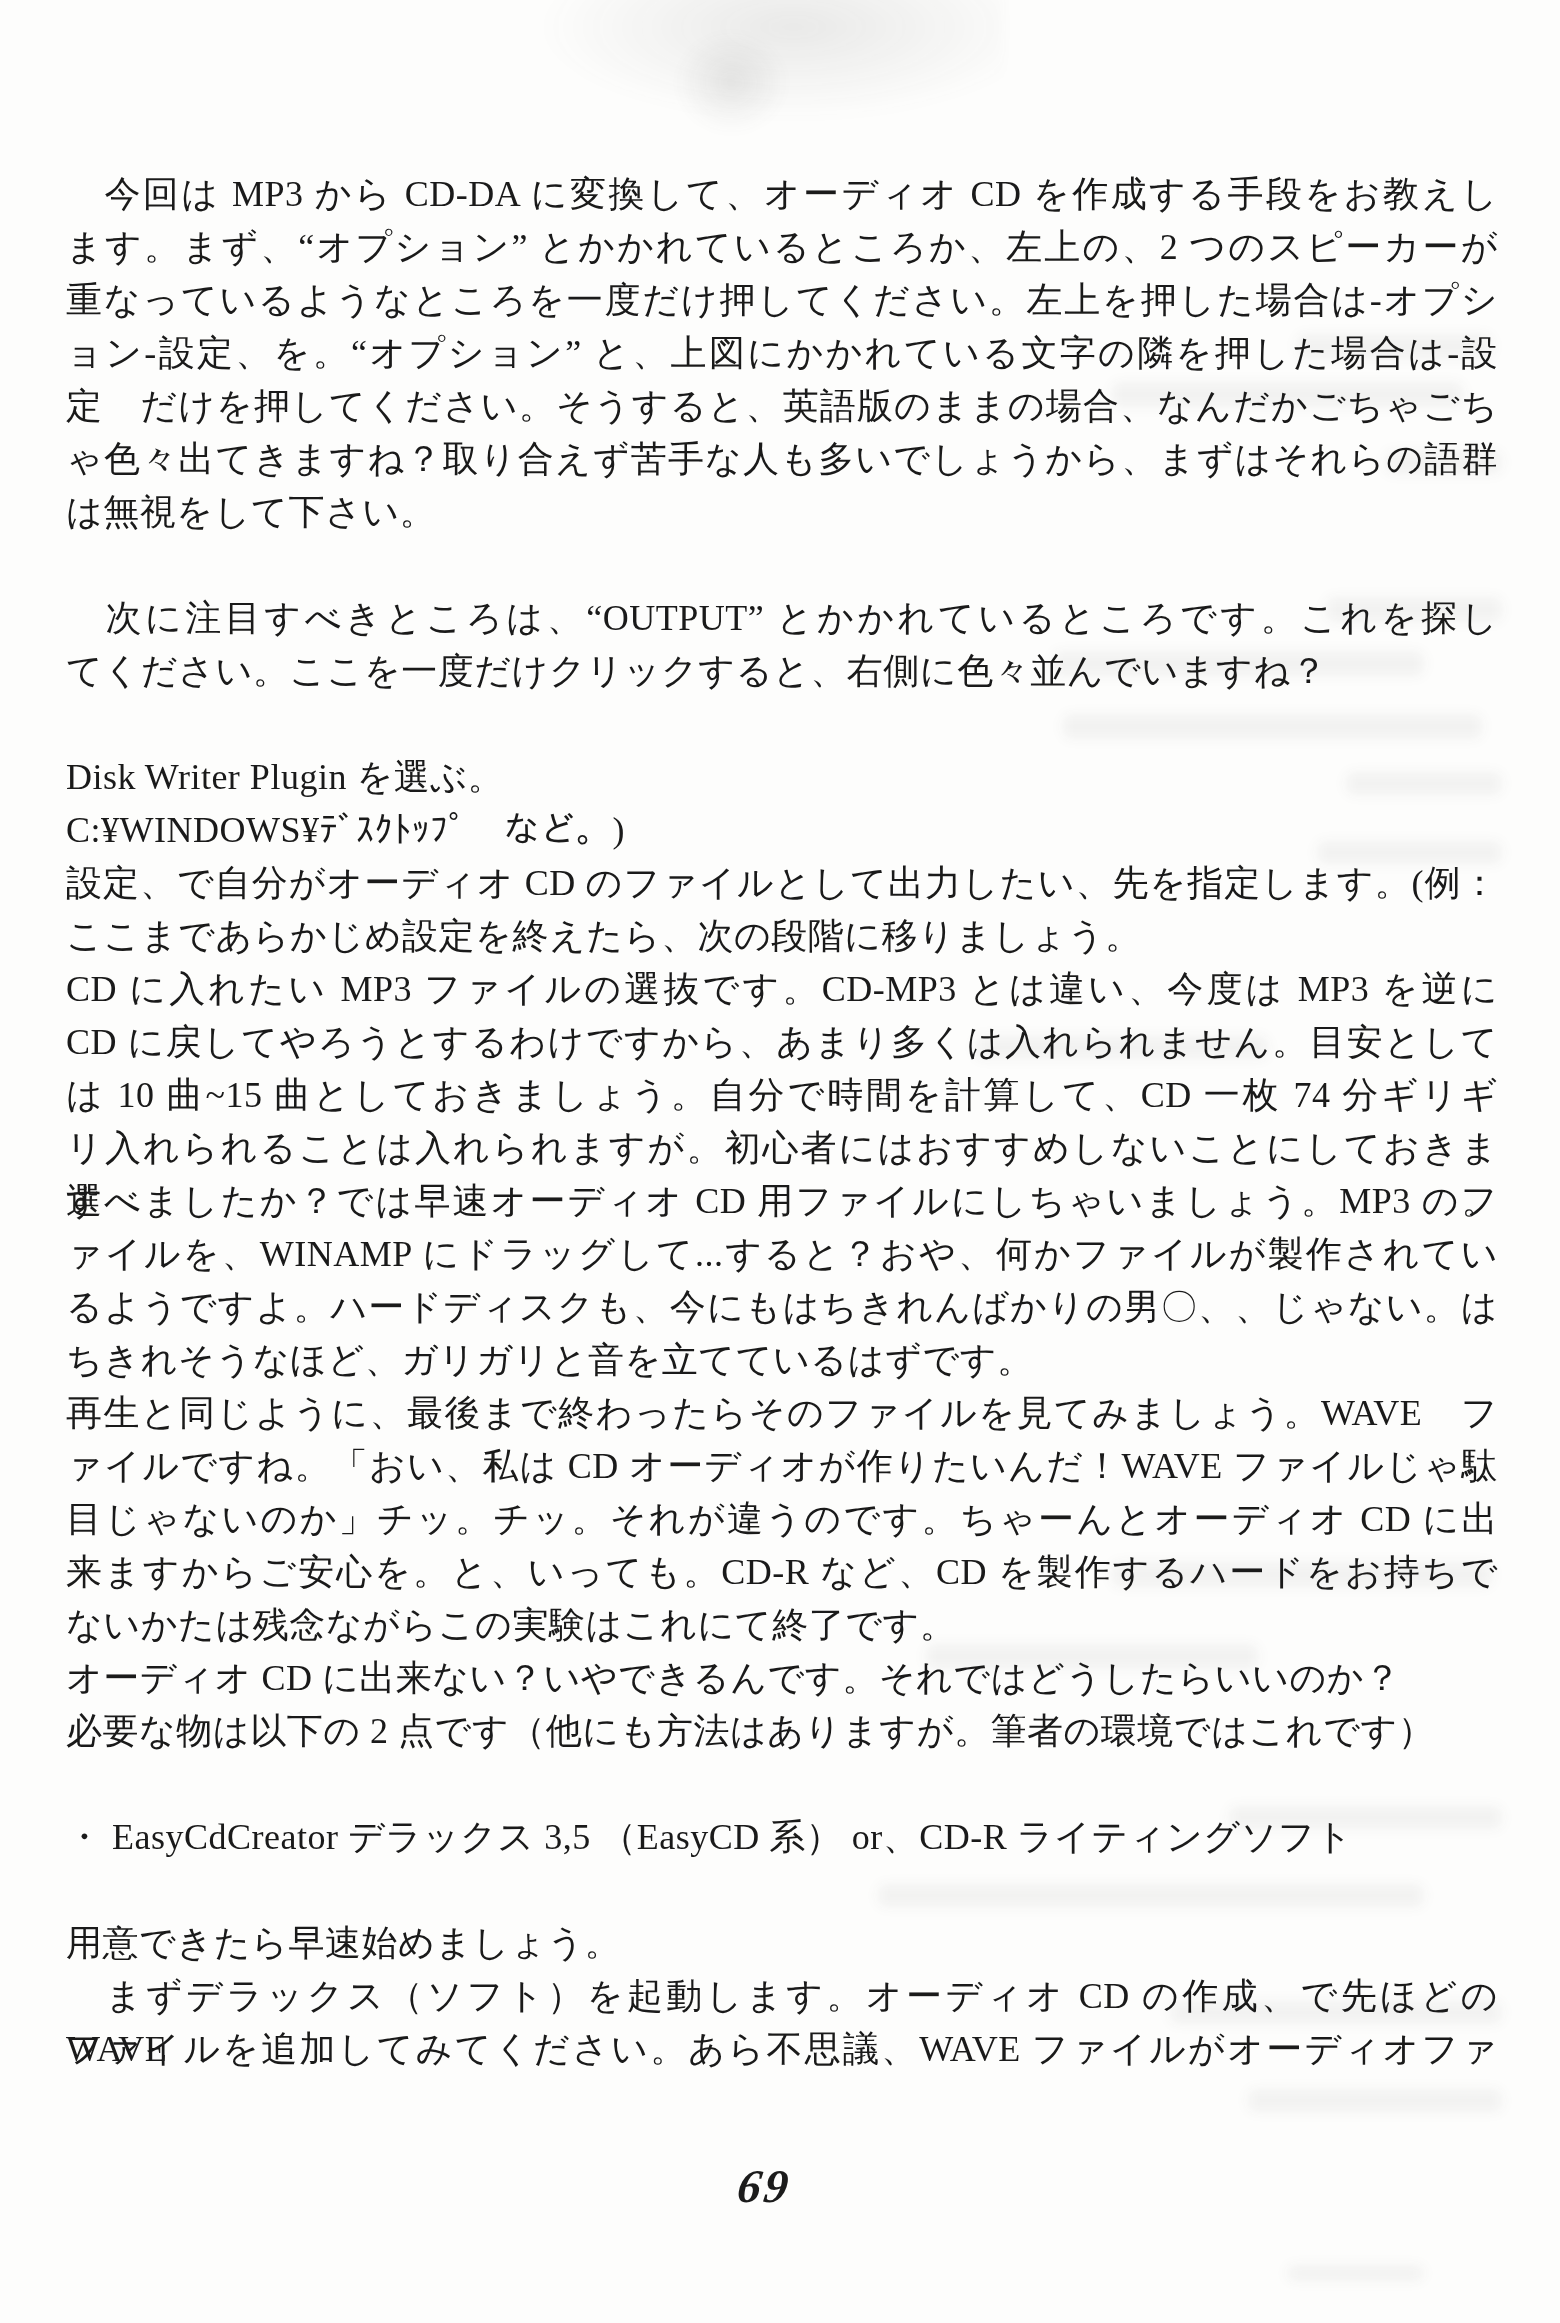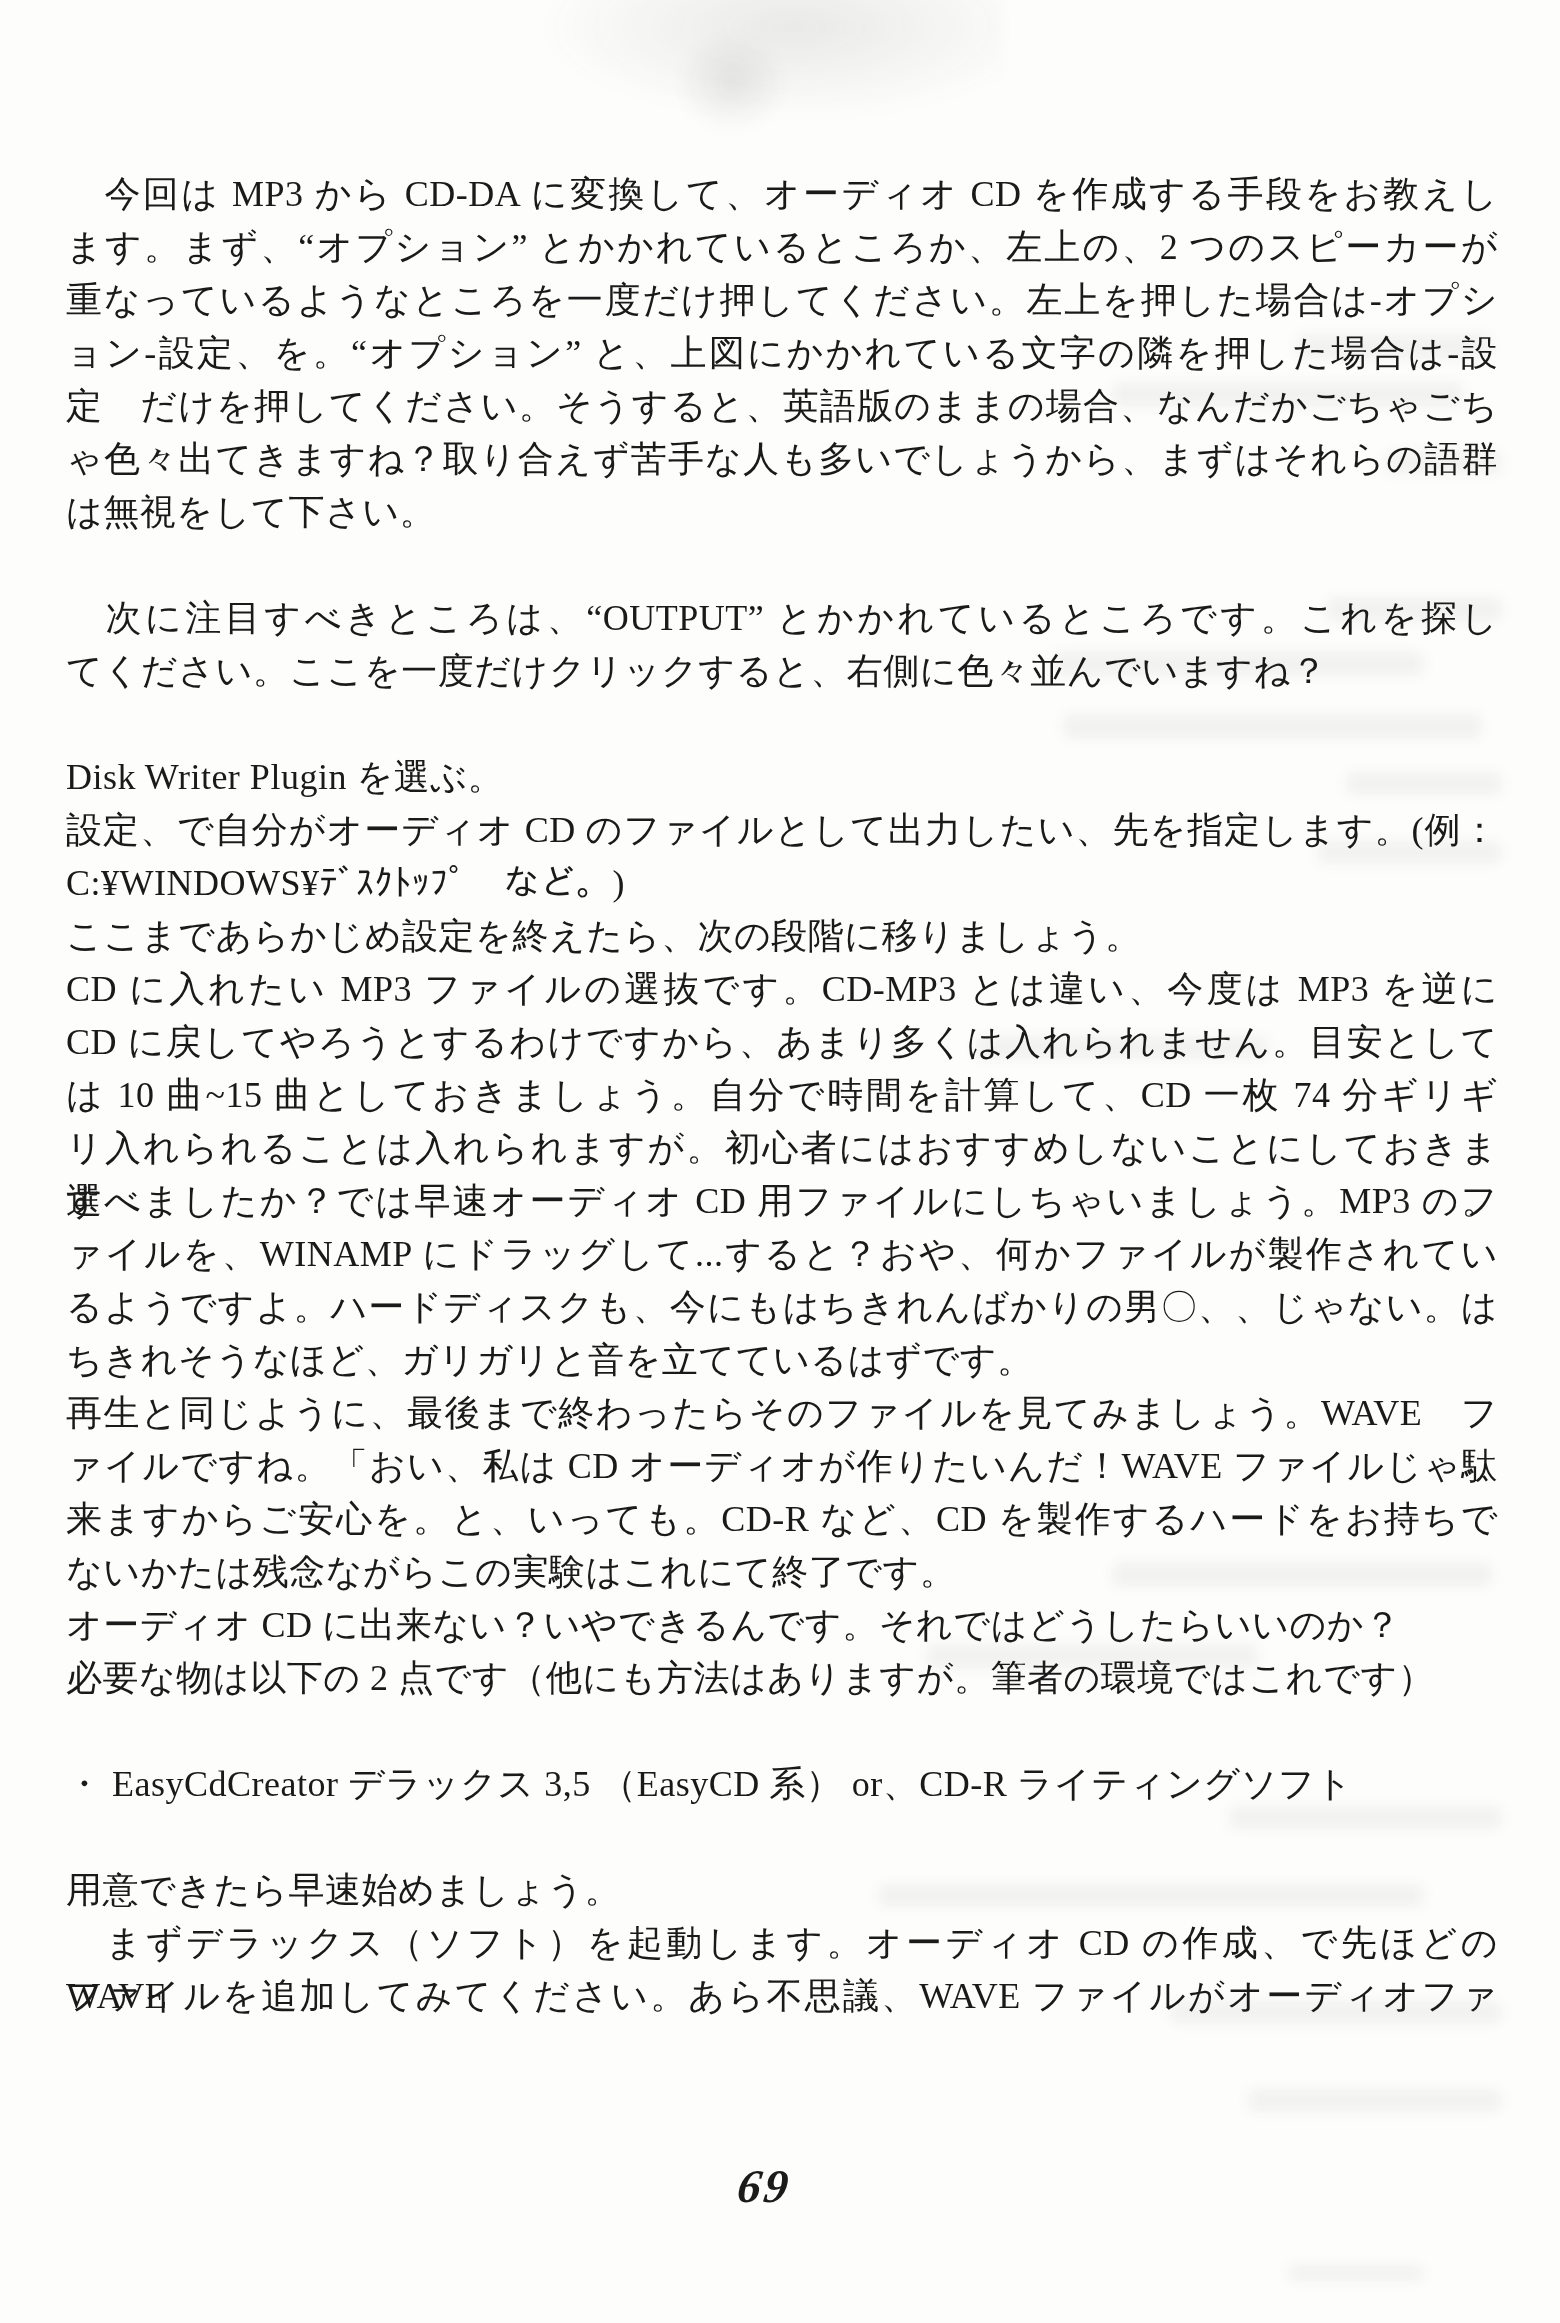--- a/index.html
+++ b/index.html
@@ -90,33 +90,34 @@
       <div class="line fill">重なっているようなところを一度だけ押してください。左上を押した場合は-オプシ</div>
       <div class="line fill">ョン-設定、を。“オプション” と、上図にかかれている文字の隣を押した場合は-設</div>
       <div class="line fill">定　だけを押してください。そうすると、英語版のままの場合、なんだかごちゃごち</div>
       <div class="line fill">ゃ色々出てきますね？取り合えず苦手な人も多いでしょうから、まずはそれらの語群</div>
       <div class="line">は無視をして下さい。</div>
       <div class="line"></div>
       <div class="line fill">　次に注目すべきところは、“OUTPUT” とかかれているところです。これを探し</div>
       <div class="line">てください。ここを一度だけクリックすると、右側に色々並んでいますね？</div>
       <div class="line"></div>
       <div class="line">Disk Writer Plugin を選ぶ。</div>
+      <div class="line">C:¥WINDOWS¥ﾃﾞｽｸﾄｯﾌﾟ　など。)</div>
       <div class="line fill">設定、で自分がオーディオ CD のファイルとして出力したい、先を指定します。(例：</div>
-      <div class="line">C:¥WINDOWS¥ﾃﾞｽｸﾄｯﾌﾟ　など。)</div>
       <div class="line">ここまであらかじめ設定を終えたら、次の段階に移りましょう。</div>
       <div class="line fill">CD に入れたい MP3 ファイルの選抜です。CD-MP3 とは違い、今度は MP3 を逆に</div>
       <div class="line fill">CD に戻してやろうとするわけですから、あまり多くは入れられません。目安として</div>
       <div class="line fill">は 10 曲~15 曲としておきましょう。自分で時間を計算して、CD 一枚 74 分ギリギ</div>
       <div class="line fill">リ入れられることは入れられますが。初心者にはおすすめしないことにしておきます。</div>
       <div class="line fill">選べましたか？では早速オーディオ CD 用ファイルにしちゃいましょう。MP3 のフ</div>
       <div class="line fill">ァイルを、WINAMP にドラッグして...すると？おや、何かファイルが製作されてい</div>
       <div class="line fill">るようですよ。ハードディスクも、今にもはちきれんばかりの男〇、、じゃない。は</div>
       <div class="line">ちきれそうなほど、ガリガリと音を立てているはずです。</div>
       <div class="line fill">再生と同じように、最後まで終わったらそのファイルを見てみましょう。WAVE　フ</div>
       <div class="line fill">ァイルですね。「おい、私は CD オーディオが作りたいんだ！WAVE ファイルじゃ駄</div>
+      <div class="line fill">目じゃないのか」チッ。チッ。それが違うのです。ちゃーんとオーディオ CD に出</div>
       <div class="line fill">来ますからご安心を。と、いっても。CD-R など、CD を製作するハードをお持ちで</div>
       <div class="line">ないかたは残念ながらこの実験はこれにて終了です。</div>
       <div class="line">オーディオ CD に出来ない？いやできるんです。それではどうしたらいいのか？</div>
       <div class="line">必要な物は以下の 2 点です（他にも方法はありますが。筆者の環境ではこれです）</div>
       <div class="line"></div>
       <div class="line">・ EasyCdCreator デラックス 3,5 （EasyCD 系） or、CD-R ライティングソフト</div>
       <div class="line"></div>
       <div class="line">用意できたら早速始めましょう。</div>
       <div class="line fill">　まずデラックス（ソフト）を起動します。オーディオ CD の作成、で先ほどの WAVE</div>
       <div class="line fill">ファイルを追加してみてください。あら不思議、WAVE ファイルがオーディオファ</div>

